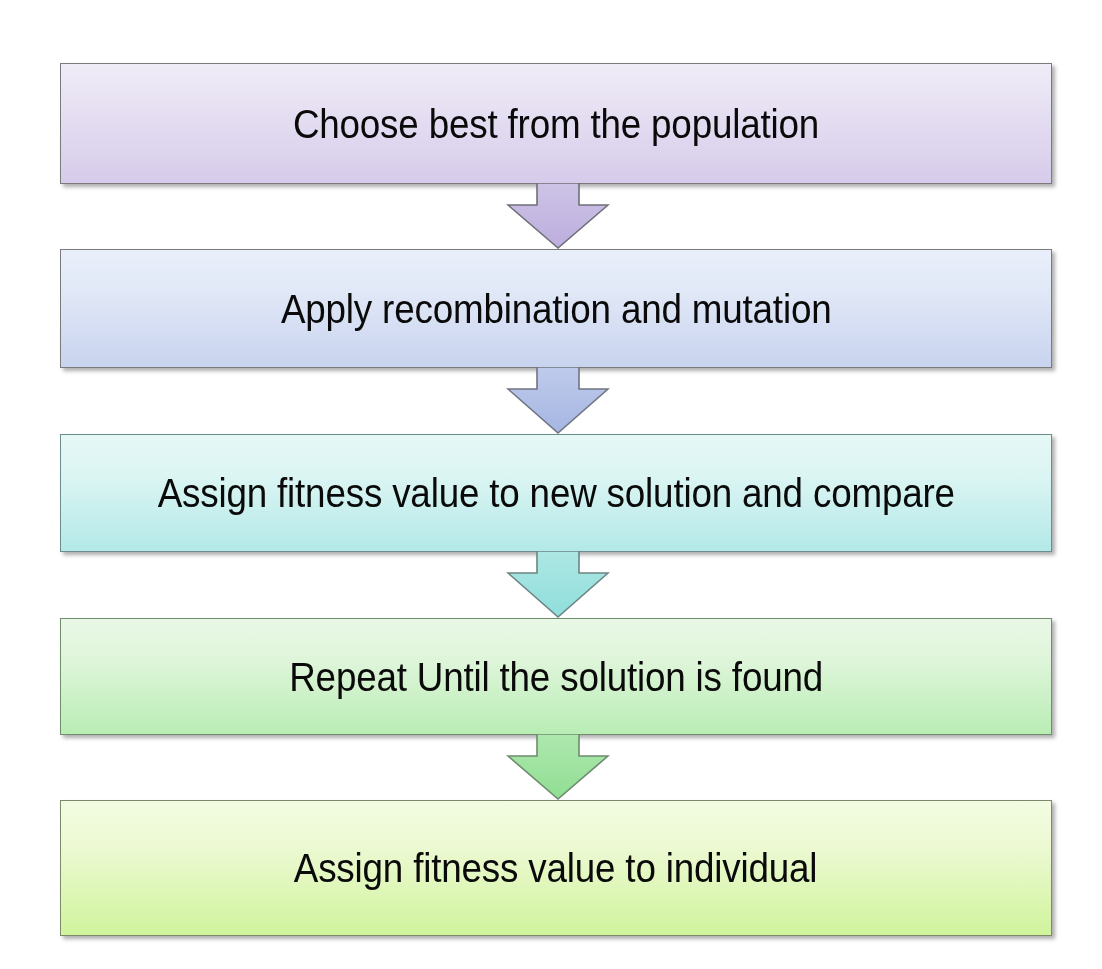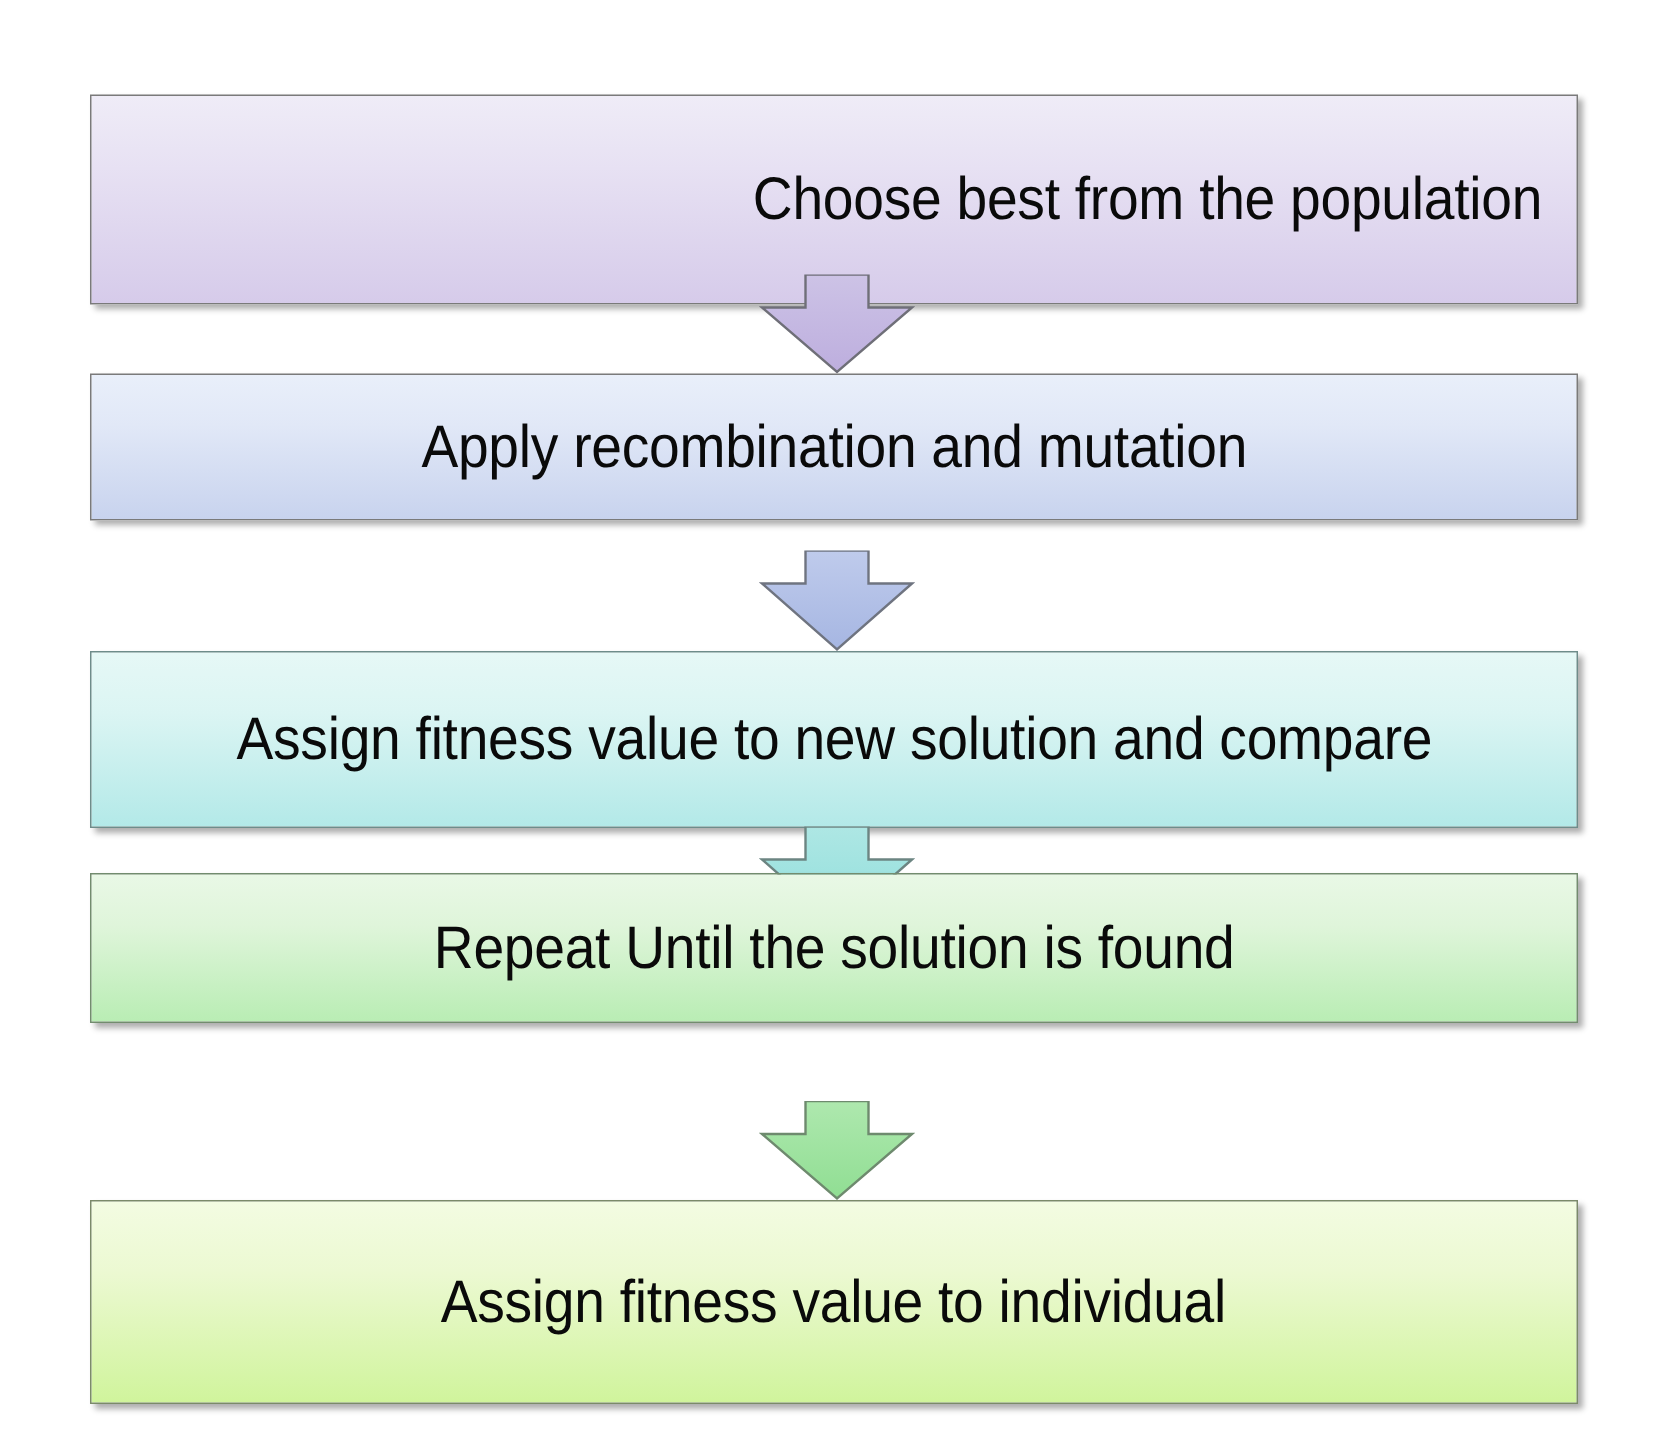--- a/index.html
+++ b/index.html
@@ -42,35 +42,34 @@
     letter-spacing: -0.2px;
     white-space: nowrap;
     transform: scaleX(0.92);
     transform-origin: center center;
     line-height: 1;
     text-align: center;
   }
 
   
   #box-0 {
-    top: 63px;  height: 140px;
+    top: 63px;  height: 121px;
     background: linear-gradient(to bottom, #efecf7 0%, #e7e1f3 35%, #d6cbea 100%);
-    justify-content: flex-end;
   }
   #box-1 {
-    top: 249px; height: 98px;
+    top: 249px; height: 119px;
     background: linear-gradient(to bottom, #e9effa 0%, #e1e8f7 35%, #c8d3ee 100%);
   }
   #box-2 {
     top: 434px; height: 118px;
     background: linear-gradient(to bottom, #e6f8f6 0%, #dbf5f3 35%, #b3e9e8 100%);
     border-color: #6e8c8a;
   }
   #box-3 {
-    top: 582px; height: 100px;
+    top: 618px; height: 117px;
     background: linear-gradient(to bottom, #e9f8e6 0%, #dff5da 35%, #b9edb4 100%);
     border-color: #728c6e;
   }
   #box-4 {
     top: 800px; height: 136px;
     background: linear-gradient(to bottom, #f3fce2 0%, #ecf9d2 35%, #d0f49c 100%);
     border-color: #7b8a6a;
   }
 
   

